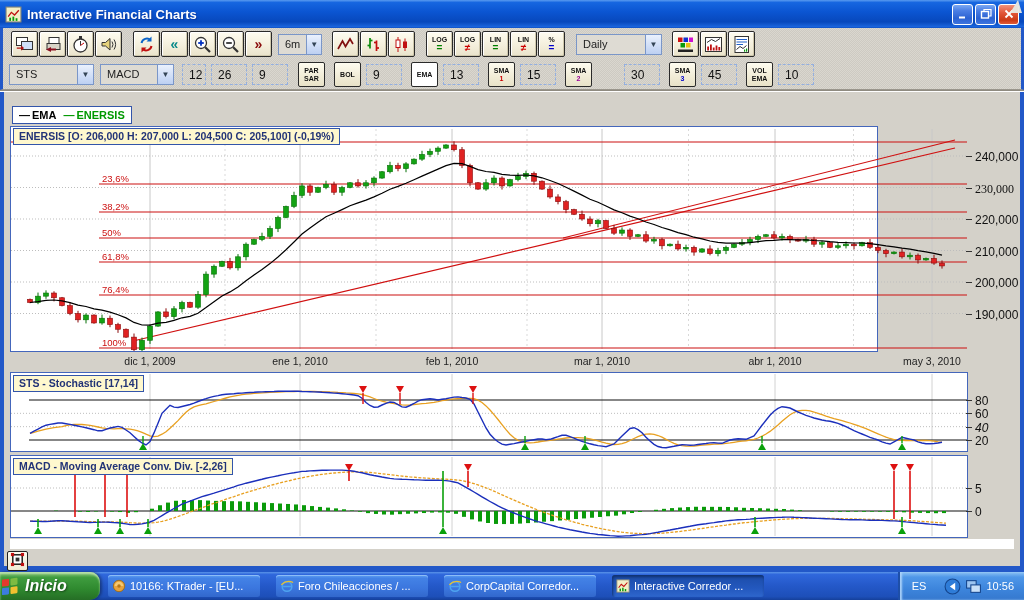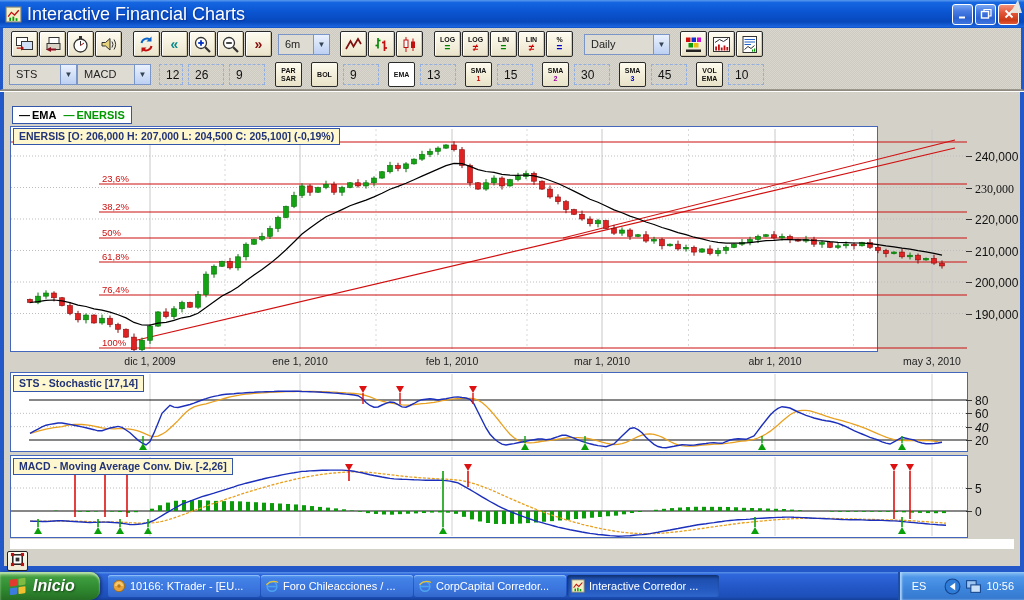--- a/index.html
+++ b/index.html
@@ -5,21 +5,21 @@
   * { margin:0; padding:0; box-sizing:border-box; }
   html,body { width:1024px; height:600px; overflow:hidden; }
   body { font-family:"Liberation Sans", sans-serif; }
   .page { position:relative; width:1024px; height:600px; background:#D4D1C9; overflow:hidden; }
 
   
   .titlebar { position:absolute; left:0; top:0; width:1024px; height:28px;
     background:linear-gradient(180deg,#5A9BF0 0%,#1666E0 9%,#0B55D2 42%,#0748BC 78%,#1C66DE 96%,#0A4CC0 100%);
     display:flex; align-items:center; padding:0 5px; }
   .titlebar .app-ico { width:17px; height:17px; margin-right:5px; }
-  .titlebar .ttl { color:#fff; font-weight:normal; font-size:18px; text-shadow:1px 1px 1px #0838A0; flex:1; }
+  .titlebar .ttl { color:#fff; font-weight:bold; font-size:13px; text-shadow:1px 1px 1px #0838A0; flex:1; }
   .winbtn { width:21px; height:21px; border-radius:3px; margin-left:2px; border:1px solid #fff;
     display:flex; align-items:center; justify-content:center;
     background:linear-gradient(180deg,#7AA8F2 0%,#4A7EE4 30%,#2B62D2 70%,#3E74DE 100%); }
   .winbtn.close { background:linear-gradient(180deg,#F0937C 0%,#E2573A 40%,#CC3A16 80%,#E05A36 100%); }
   .corner-artifact { position:absolute; right:2px; top:0; width:0; height:0;
     border-left:8px solid transparent; border-right:4px solid transparent; border-bottom:13px solid #E8E8E0; opacity:.95; }
 
   
   .dither { background:#D4D1C9;
     background-image:conic-gradient(#DAD7CF 25%,#CDCAC2 0 50%,#DAD7CF 0 75%,#CDCAC2 0); background-size:2px 2px; }
@@ -59,26 +59,26 @@
   .axis-lab { position:absolute; font-size:12px; color:#111; }
   .tickdash { position:absolute; width:6px; height:1px; background:#333; }
   .datelab { position:absolute; top:355px; font-size:10.5px; color:#222; transform:translateX(-50%); }
   .bottom-white { position:absolute; left:10px; top:539px; width:1004px; height:10px; background:#fff; }
   .fsbtn { position:absolute; left:7px; top:551px; width:21px; height:20px; border:1px solid #222; border-radius:2px;
     background:linear-gradient(180deg,#FEFCF0,#EFEAD4); display:flex; align-items:center; justify-content:center; }
 
   
   .taskbar { position:absolute; left:0; top:572px; width:1024px; height:28px;
     background:linear-gradient(180deg,#5A93E8 0%,#2F67DC 9%,#2458C8 50%,#1D4FB8 88%,#15409A 100%); display:flex; align-items:center; }
-  .startbtn { width:100px; height:28px; border-radius:0 10px 10px 0; display:flex; align-items:center; padding-left:8px;
+  .startbtn { width:100px; height:28px; border-radius:0 10px 10px 0; display:flex; align-items:center; padding-left:0;
     background:linear-gradient(180deg,#8CC67A 0%,#3F9C3F 20%,#2F8A2F 60%,#256E25 100%);
     box-shadow:inset 0 2px 2px #B8E0A8, 2px 0 3px rgba(0,0,0,.35); }
   .startbtn .slab { color:#fff; font-size:16px; font-weight:bold; font-style:italic; margin-left:5px; text-shadow:1px 1px 2px #1A4A1A; }
   .taskbtns { display:flex; margin-left:8px; }
-  .taskbtn { width:152px; height:22px; margin-right:1px; border-radius:3px; display:flex; align-items:center; padding:8px 4px;
+  .taskbtn { width:152px; height:22px; margin-right:16px; border-radius:3px; display:flex; align-items:center; padding:8px 4px;
     background:linear-gradient(180deg,#5EA0F2 0%,#4382E6 15%,#3B76DE 60%,#3268CC 100%);
     box-shadow:inset 0 1px 0 #8CBCF8; color:#fff; font-size:11px; white-space:nowrap; overflow:hidden; }
   .taskbtn.active { background:linear-gradient(180deg,#1C4CA8 0%,#2358BE 60%,#2E66CC 100%); box-shadow:inset 1px 2px 3px #10316еA; box-shadow:inset 1px 2px 3px #10316E; }
   .taskbtn svg { width:14px; height:14px; margin-right:4px; flex:none; }
   .tray { position:absolute; right:0; top:0; height:28px; display:flex; align-items:center; padding:0 10px 0 12px;
     background:linear-gradient(180deg,#8CC2F4 0%,#4F97E8 18%,#3D85DC 60%,#3578CE 100%);
     border-left:2px solid #1E4FA8; box-shadow:inset 2px 0 2px #A8D0F8; }
   .tray .es { color:#fff; font-size:11px; margin-right:10px; }
   .tray .clock { color:#fff; font-size:11px; margin-left:8px; }
   .tray svg { width:17px; height:17px; margin-left:4px; }
@@ -178,21 +178,21 @@
               <circle cx="8" cy="8" r="5.5" fill="#fff" stroke="#333" stroke-width="1.3"></circle>
               <line x1="12.2" y1="12.2" x2="17" y2="17" stroke="#333" stroke-width="2.2"></line>
               <line x1="5.2" y1="8" x2="10.8" y2="8" stroke="#333" stroke-width="1.8"></line>
             </svg></span>
         </div>
         <div class="btn27">
           <span class="chev" style="color: rgb(138, 10, 10);">»</span>
         </div>
       </span>
     <span class="tgap-s"></span>
-    <span class="combo" style="width:52px">
+    <span class="combo" style="width:44px">
       <span class="val" style="flex:1">6m</span>
       <span class="arrow">▼</span>
     </span>
     <span class="tgap"></span>
     <span id="tb-ctype" style="display:flex">
         <div class="btn27">
           <span style="width: 19px; height: 19px; display: block;"><svg viewBox="0 0 19 19" width="100%" height="100%">
               <polyline points="2,14 6.5,6 9.5,11.5 14,4 17,9" fill="none" stroke="#801010" stroke-width="1.7"></polyline>
             </svg></span>
         </div>
@@ -282,21 +282,21 @@
               <g fill="#0A9A0A">
                 <rect x="12" y="14.5" width="1.2" height="2.2"></rect>
                 <rect x="14" y="13.5" width="1.2" height="3.2"></rect>
               </g>
             </svg></span>
         </div>
       </span>
   </div>
 
   <div class="toolbar2 dither">
-    <span class="combo" style="width:68px;">
+    <span class="combo" style="width:85px;margin-right:6px">
       <span class="val" style="flex:1">STS</span>
       <span class="arrow">▼</span>
     </span>
     <span class="combo" style="width:74px;margin-right:8px">
       <span class="val" style="flex:1">MACD</span>
       <span class="arrow">▼</span>
     </span>
     <span id="tb2-params" style="display:flex">
         <input class="numfield" value="12" style="width: 24px;">
         <input class="numfield" value="26" style="width: 36px;">
@@ -322,21 +322,21 @@
         <div class="ibtn">
           <span class="tb2lab">SMA</span>
           <span class="tb2lab" style="color:#CC0000">1</span>
         </div>
         <input class="numfield" value="15" style="width: 36px;">
         <span style="width: 4px;"></span>
         <div class="ibtn">
           <span class="tb2lab">SMA</span>
           <span class="tb2lab" style="color:#990099">2</span>
         </div>
-        <input class="numfield" value="30" style="width: 36px;">
+        <input class="numfield" value="30" style="width: 36px; margin-left: 27px;">
         <span style="width: 4px;"></span>
         <div class="ibtn">
           <span class="tb2lab">SMA</span>
           <span class="tb2lab" style="color:#0000CC">3</span>
         </div>
         <input class="numfield" value="45" style="width: 36px;">
         <span style="width: 4px;"></span>
         <div class="ibtn">
           <span class="tb2lab">VOL
 EMA</span>

